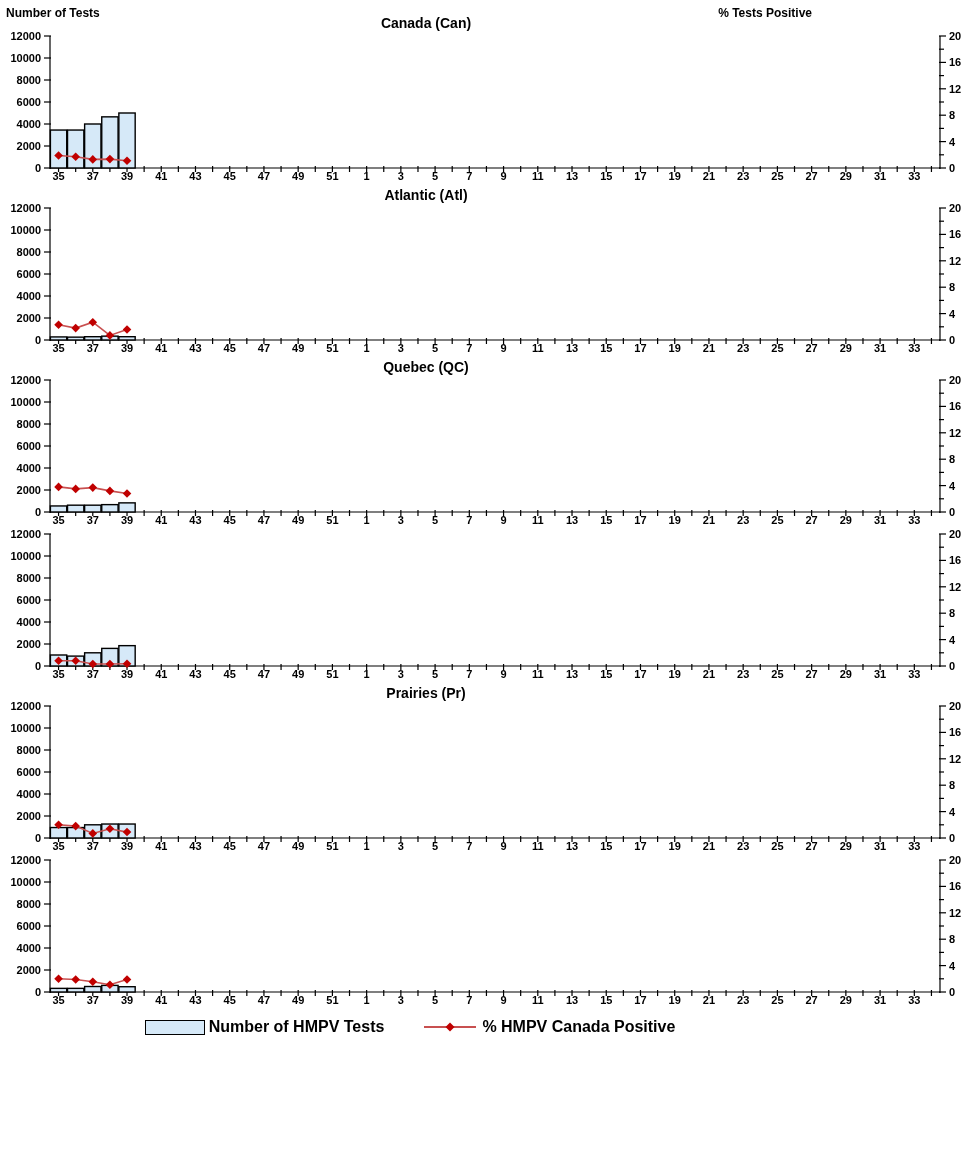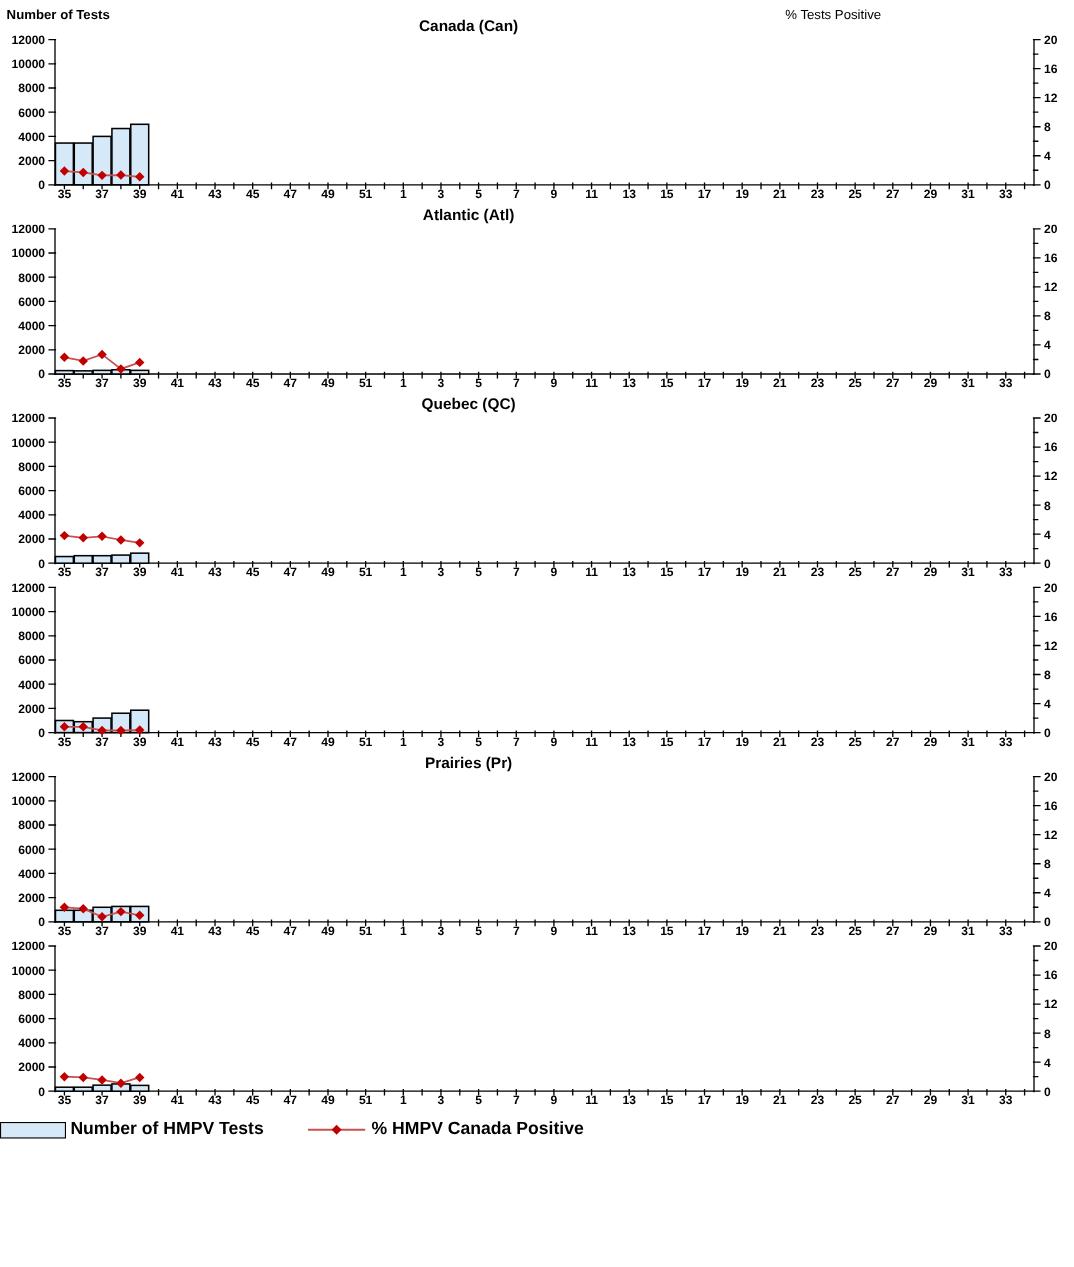--- a/index.html
+++ b/index.html
@@ -1,34 +1,34 @@
 <!DOCTYPE html>
 <html><head>
 <meta charset="utf-8">
 <style>
   html,body{margin:0;padding:0;background:#ffffff;}
   body{width:976px;font-family:"Liberation Sans",sans-serif;color:#000;}
   .page{width:820px;position:relative;padding-top:2px;}
   .panel{position:relative;}
   .panel-header{position:relative;height:30px;}
   .axis-title-left{position:absolute;left:6px;top:4px;font-size:12px;font-weight:bold;}
-  .axis-title-right{position:absolute;right:19px;top:4px;font-size:12px;font-weight:normal;}
+  .axis-title-right{position:absolute;right:8px;top:4px;font-size:12px;font-weight:bold;}
   .panel-title{display:block;text-align:center;font-size:14px;font-weight:bold;height:18px;line-height:18px;padding-left:32px;}
   .panel-header .panel-title{position:absolute;left:0;right:0;top:12px;}
   .panel + .panel{margin-top:4px;}
   svg.panel-plot{display:block;}
   svg text{font-family:"Liberation Sans",sans-serif;font-weight:bold;fill:#000;}
   text.tick{font-size:11px;}
   .footer{margin-top:2px;}
   .xaxis-row{position:relative;height:24px;font-size:16px;font-weight:bold;}
   .xaxis-row span{position:absolute;transform:translateX(-50%);white-space:nowrap;}
   .year-2022{left:235px;}
   .xaxis-title{left:437px;letter-spacing:-0.2px;}
   .year-2023{left:620px;}
-  .legend{display:flex;justify-content:flex-start;align-items:center;gap:38px;margin-top:6px;height:30px;font-size:16px;font-weight:bold;}
+  .legend{display:flex;justify-content:center;align-items:center;gap:38px;margin-top:6px;height:30px;font-size:16px;font-weight:bold;}
   .legend-item{display:flex;align-items:center;gap:4px;white-space:nowrap;}
   .legend-swatch-bar{display:inline-block;width:58px;height:13px;border:1.6px solid #000;}
 </style>
 </head>
 <body>
 
 <div class="page">
 
   <div class="panel">
     <div class="panel-header">

